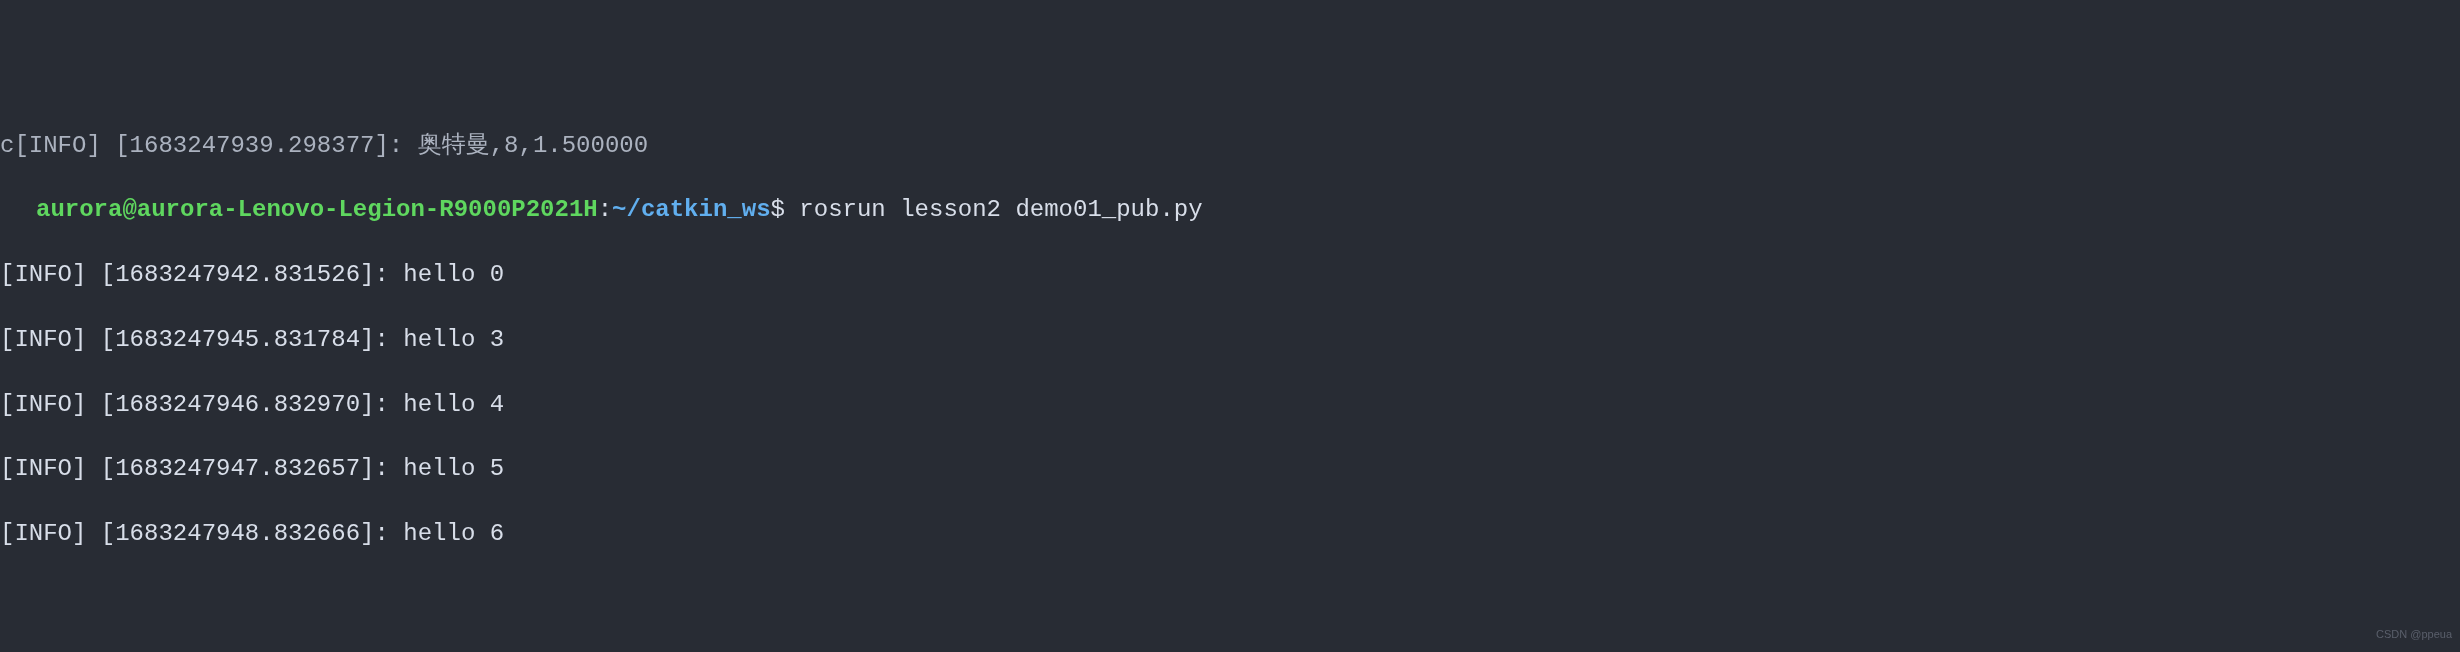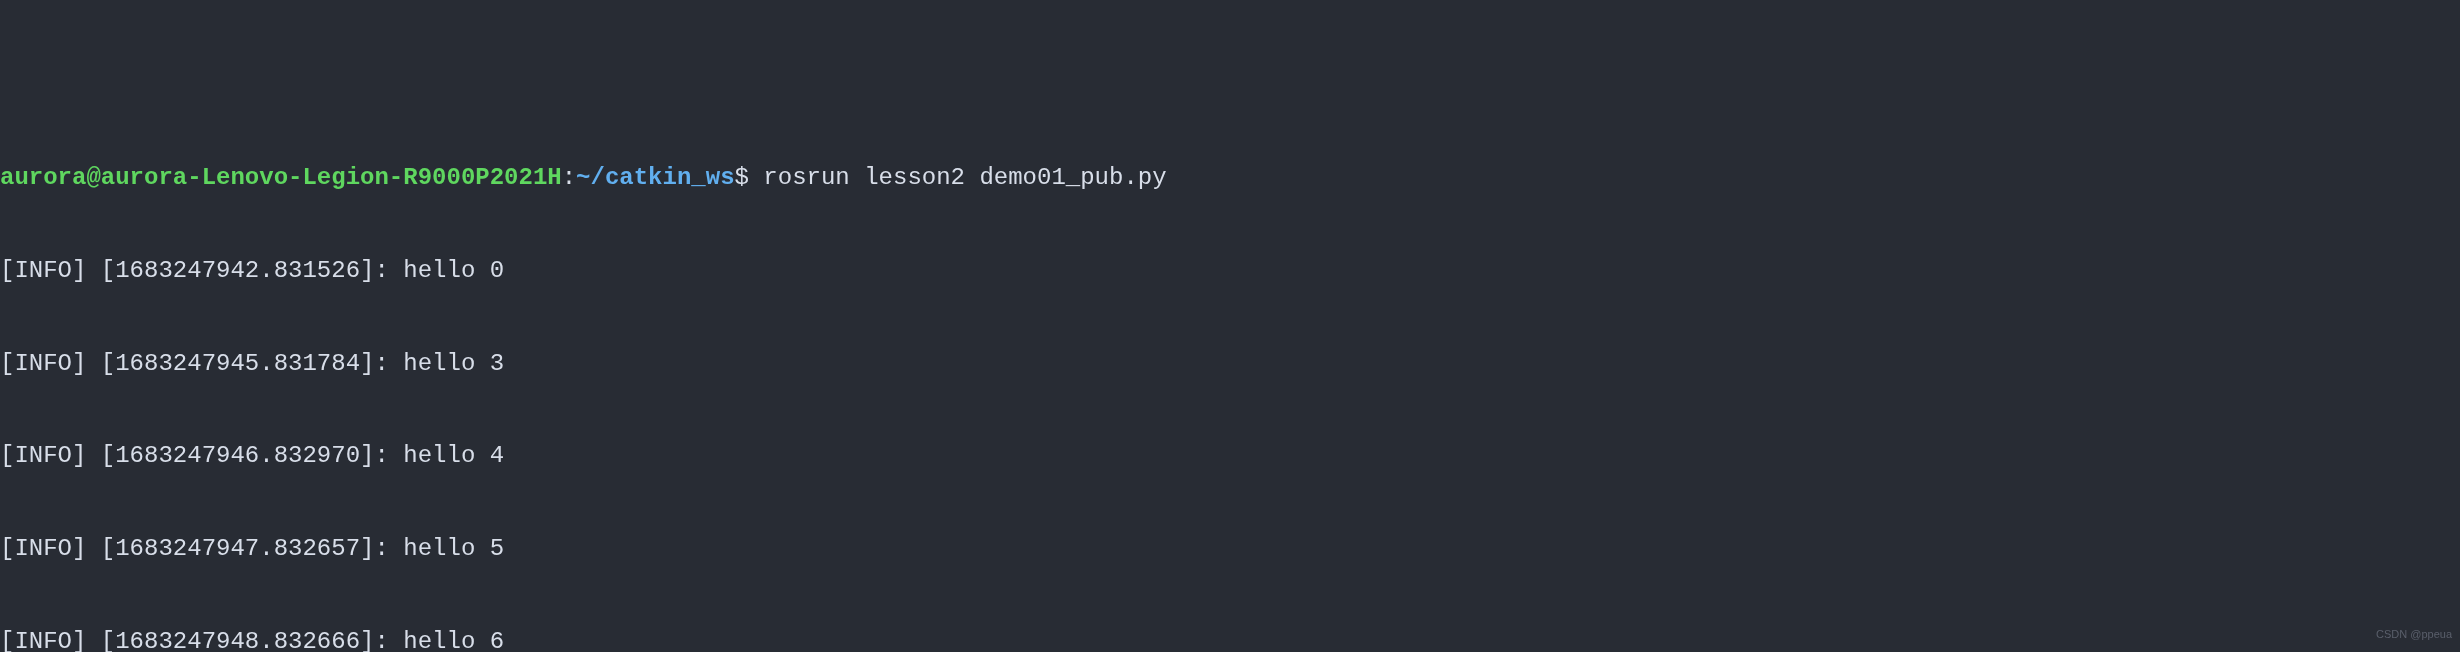--- a/index.html
+++ b/index.html
@@ -23,54 +23,54 @@
     }
     .line {
       display: block;
     }
     .partial-line {
       color: #abb2bf;
     }
     .user-host {
       color: #5fd75f;
       font-weight: bold;
+      padding-left: 36px;
     }
     .colon {
       color: #d8dee9;
     }
     .path {
       color: #61afef;
       font-weight: bold;
     }
     .dollar {
       color: #d8dee9;
     }
     .command {
       color: #d8dee9;
       text-align: right;
     }
     .log-line {
       color: #d8dee9;
-      margin-top: 28px;
     }
     .watermark {
       position: absolute;
       bottom: 10px;
       right: 8px;
       font-size: 11px;
       color: #5a5f6b;
       font-family: sans-serif;
     }
   </style>
 </head>
 <body>
 
 
 
-<div class="terminal">
+<div class="terminal"><span class="line partial-line">c[INFO] [1683247939.298377]: 奥特曼,8,1.500000</span>
 <span class="line"><span class="user-host">aurora@aurora-Lenovo-Legion-R9000P2021H</span><span class="colon">:</span><span class="path">~/catkin_ws</span><span class="dollar">$</span><span class="command"> rosrun lesson2 demo01_pub.py</span></span>
 <span class="line log-line">[INFO] [1683247942.831526]: hello 0</span>
 <span class="line log-line">[INFO] [1683247945.831784]: hello 3</span>
 <span class="line log-line">[INFO] [1683247946.832970]: hello 4</span>
 <span class="line log-line">[INFO] [1683247947.832657]: hello 5</span>
 <span class="line log-line">[INFO] [1683247948.832666]: hello 6</span>
 
 
 
 

